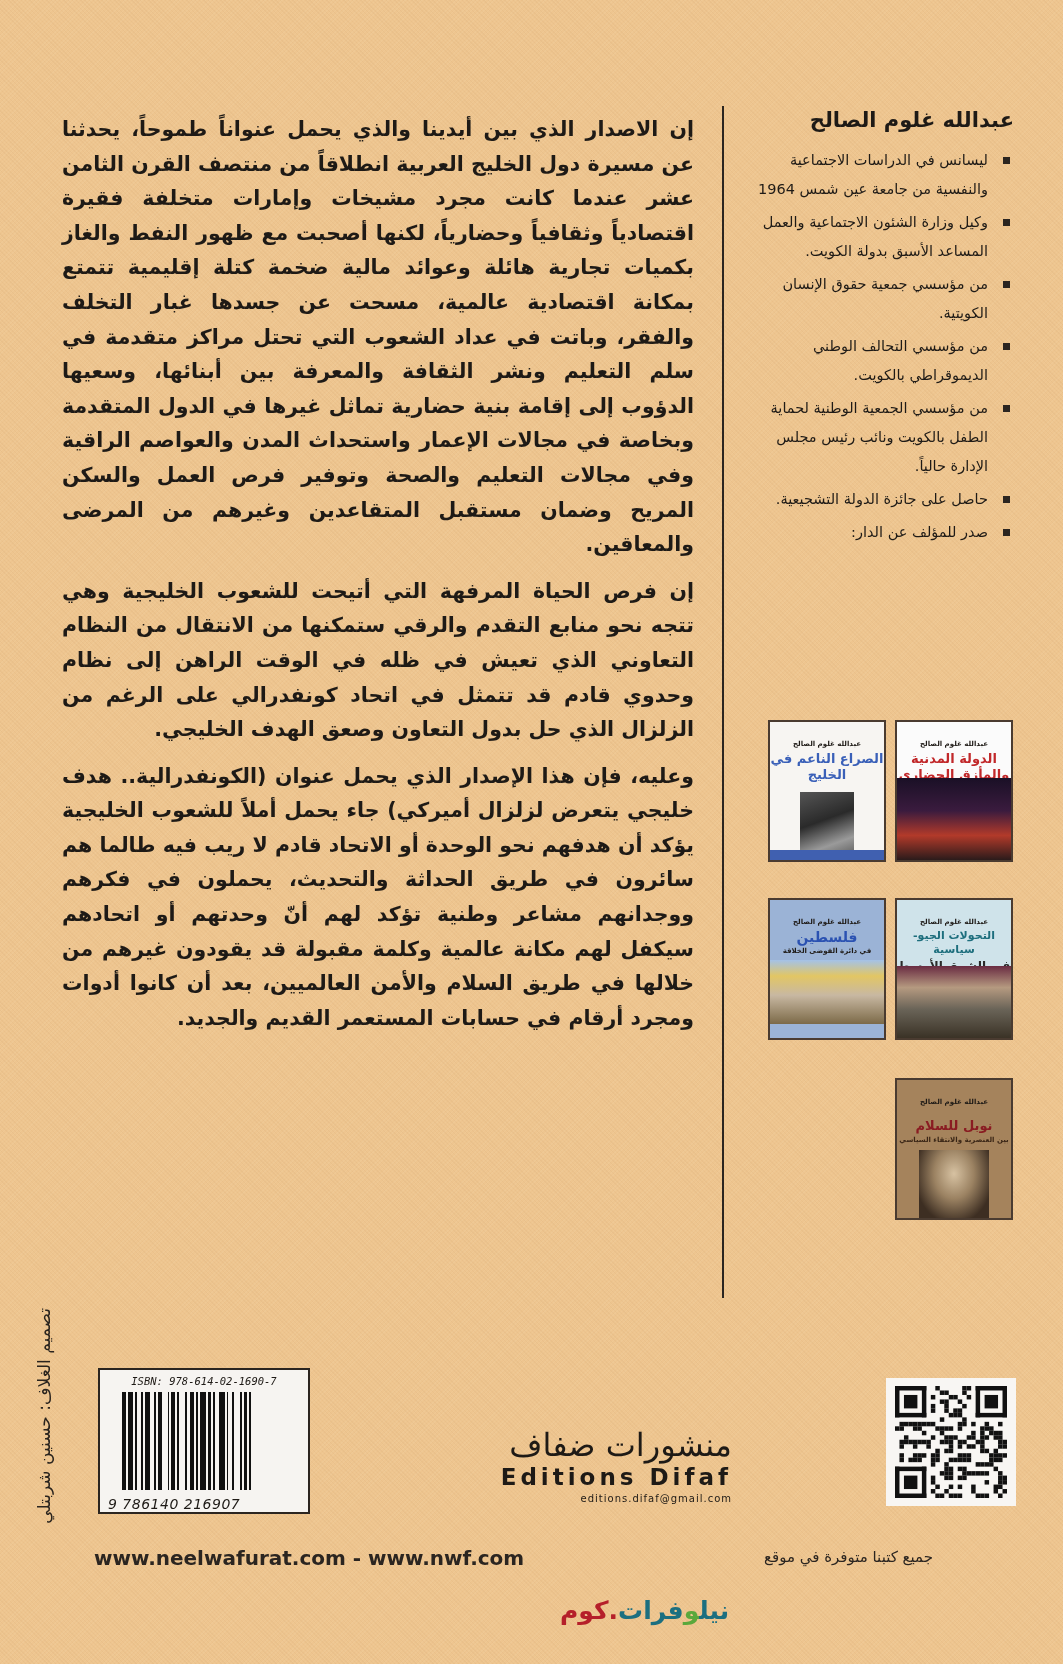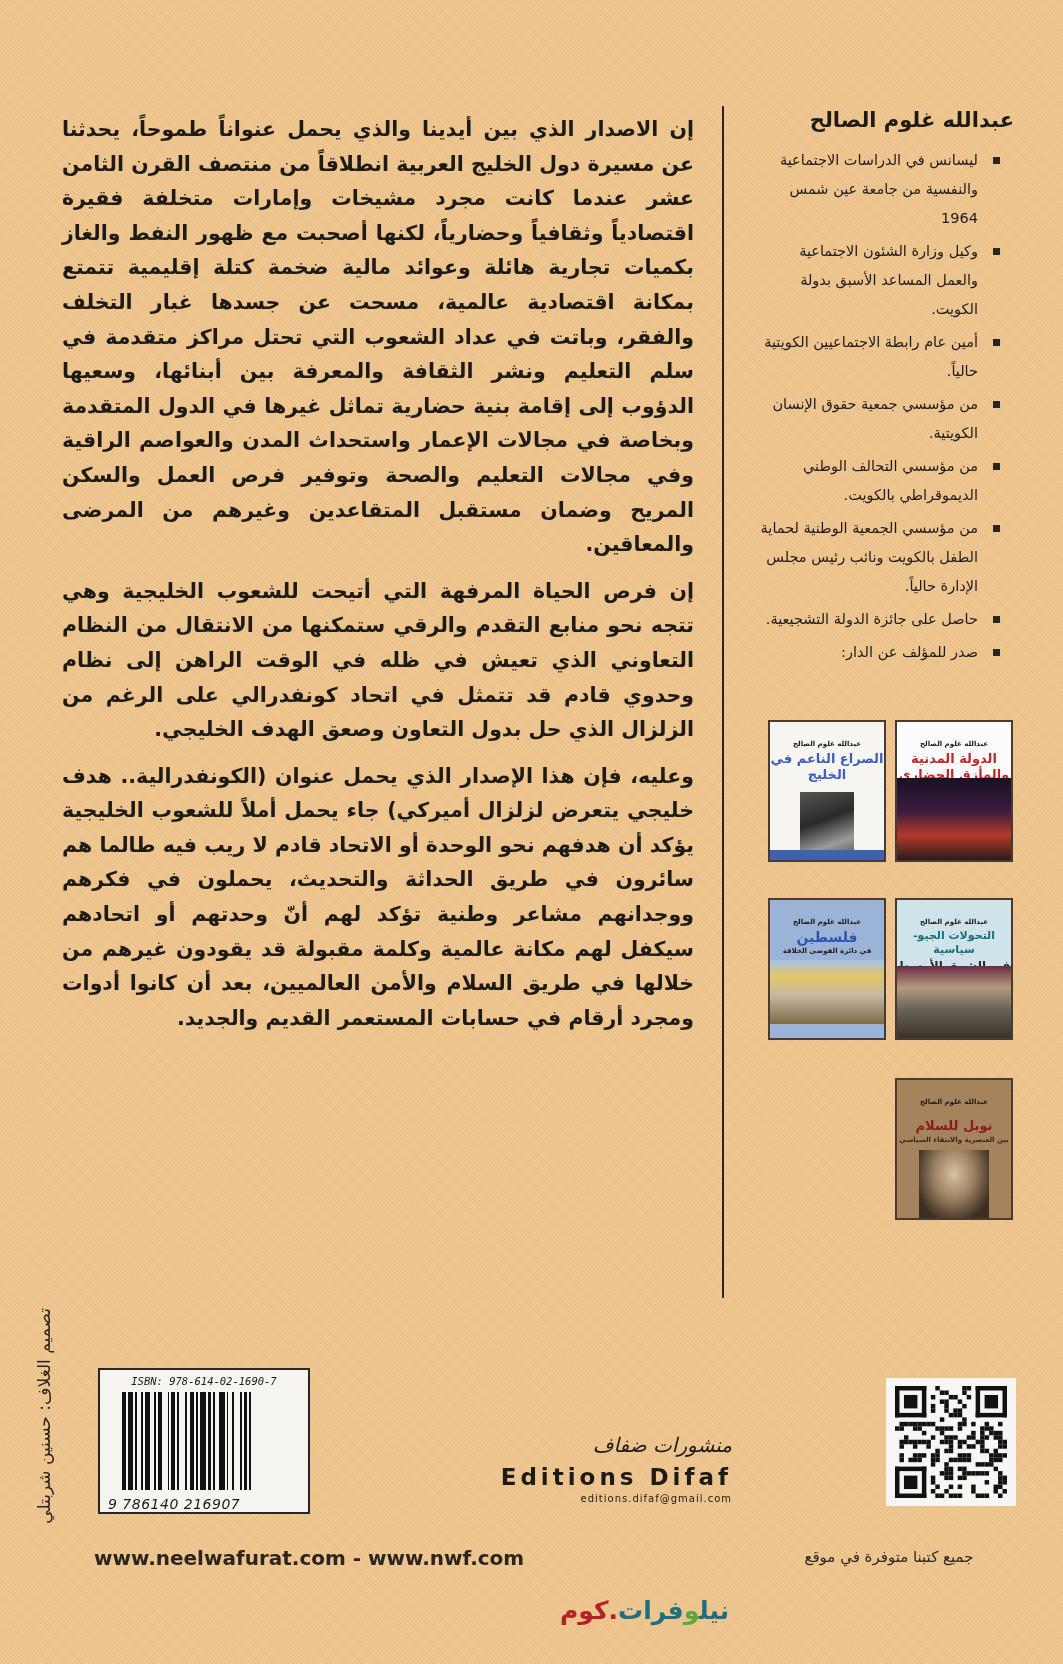--- a/index.html
+++ b/index.html
@@ -20,21 +20,21 @@
     font-weight:bold; font-size:20.5px; line-height:34.6px;
   }
   #main-text p { margin:0 0 12px 0; text-align-last:right; }
 
   
   #divider { left:722px; top:106px; width:2px; height:1192px; background:#2b2520; }
 
   
   #bio { left:744px; top:108px; width:270px; direction:rtl; }
   #bio h2 { margin:0 0 14px 0; font-size:21px; font-weight:bold; text-align:right; }
-  #bio ul { list-style:none; margin:10px; padding:0; }
+  #bio ul { list-style:none; margin:0; padding:0; }
   #bio li { position:relative; padding-right:26px; font-size:14.5px; line-height:29px; margin-bottom:4px; text-align:right; }
   #bio li .bullet { position:absolute; right:4px; top:11px; width:7px; height:7px; background:#2b2520; }
 
   
   .book { position:absolute; width:114px; height:138px; border:2px solid #4a3b30; overflow:hidden; direction:rtl; text-align:center; }
   .book .author { font-size:7px; margin-top:18px; font-weight:bold; }
   .book .btitle { font-size:13px; font-weight:bold; line-height:16px; margin-top:3px; }
   .book .bsub { font-size:7px; font-weight:bold; margin-top:2px; }
 
   #book-1 { left:768px; top:720px; background:#f7f5f2; }
@@ -66,54 +66,53 @@
 
   
   #barcode { left:98px; top:1368px; width:208px; height:142px; background:#f6f4f1; border:2px solid #2b2520;font-style:italic; }
   #isbn-label { position:absolute; left:0; right:0; top:5px; text-align:center; font-family:"DejaVu Sans Mono", monospace; font-size:10.5px; }
   #bars { position:absolute; left:22px; top:22px; width:168px; height:98px; }
   #bars span { position:absolute; top:0; height:100%; background:#111; }
   #isbn-digits { position:absolute; left:8px; bottom:0; font-family:"DejaVu Sans", sans-serif; font-size:14px; letter-spacing:0.5px; }
 
   
   #publisher { left:452px; top:1426px; width:280px; text-align:right; }
-  #pub-ar { font-size:20px; direction:rtl; line-height:38px; font-weight:300;font-style:italic; }
+  #pub-ar { font-size:32px; direction:rtl; line-height:38px; font-weight:300; }
   #pub-en { font-size:23px; font-weight:bold; letter-spacing:4px; line-height:26px; }
   #pub-email { font-size:10px; letter-spacing:1px; line-height:18px; }
 
   
   #qr { left:886px; top:1378px; width:130px; height:128px; background:#f8f6f3; }
   #qr svg { position:absolute; left:8px; top:8px; }
 
   
   #web-links { left:94px; top:1546px; font-size:20px; font-weight:bold; color:#2b2520; }
   #brand { left:560px; top:1596px; direction:rtl; font-weight:bold; font-size:25px; }
   #brand .b1 { color:#1c6f80; }
   #brand .b2 { color:#5aa83c; }
   #brand .b3 { color:#1c6f80; }
   #brand .b4 { color:#b51f2a; }
-  #available { left:764px; top:1548px; direction:rtl; font-size:15px; color:#2b2520; width:250px; text-align:center; }
+  #available { left:764px; top:1548px; direction:rtl; font-size:15px; color:#2b2520; width:250px; text-align:left; }
 </style>
 </head>
 <body>
 
 <div id="main-text" class="abs">
   <p>إن الاصدار الذي بين أيدينا والذي يحمل عنواناً طموحاً، يحدثنا عن مسيرة دول الخليج العربية انطلاقاً من منتصف القرن الثامن عشر عندما كانت مجرد مشيخات وإمارات متخلفة فقيرة اقتصادياً وثقافياً وحضارياً، لكنها أصحبت مع ظهور النفط والغاز بكميات تجارية هائلة وعوائد مالية ضخمة كتلة إقليمية تتمتع بمكانة اقتصادية عالمية، مسحت عن جسدها غبار التخلف والفقر، وباتت في عداد الشعوب التي تحتل مراكز متقدمة في سلم التعليم ونشر الثقافة والمعرفة بين أبنائها، وسعيها الدؤوب إلى إقامة بنية حضارية تماثل غيرها في الدول المتقدمة وبخاصة في مجالات الإعمار واستحداث المدن والعواصم الراقية وفي مجالات التعليم والصحة وتوفير فرص العمل والسكن المريح وضمان مستقبل المتقاعدين وغيرهم من المرضى والمعاقين.</p>
   <p>إن فرص الحياة المرفهة التي أتيحت للشعوب الخليجية وهي تتجه نحو منابع التقدم والرقي ستمكنها من الانتقال من النظام التعاوني الذي تعيش في ظله في الوقت الراهن إلى نظام وحدوي قادم قد تتمثل في اتحاد كونفدرالي على الرغم من الزلزال الذي حل بدول التعاون وصعق الهدف الخليجي.</p>
   <p>وعليه، فإن هذا الإصدار الذي يحمل عنوان (الكونفدرالية.. هدف خليجي يتعرض لزلزال أميركي) جاء يحمل أملاً للشعوب الخليجية يؤكد أن هدفهم نحو الوحدة أو الاتحاد قادم لا ريب فيه طالما هم سائرون في طريق الحداثة والتحديث، يحملون في فكرهم ووجدانهم مشاعر وطنية تؤكد لهم أنّ وحدتهم أو اتحادهم سيكفل لهم مكانة عالمية وكلمة مقبولة قد يقودون غيرهم من خلالها في طريق السلام والأمن العالميين، بعد أن كانوا أدوات ومجرد أرقام في حسابات المستعمر القديم والجديد.</p>
 </div>
 
 <div id="divider" class="abs"></div>
 
 <div id="bio" class="abs">
   <h2>عبدالله غلوم الصالح</h2>
   <ul>
     <li><span class="bullet"></span><span>ليسانس في الدراسات الاجتماعية والنفسية من جامعة عين شمس 1964</span></li>
     <li><span class="bullet"></span><span>وكيل وزارة الشئون الاجتماعية والعمل المساعد الأسبق بدولة الكويت.</span></li>
-    <li><span class="bullet"></span><span>أمين عام رابطة الاجتماعيين الكويتية حالياً.</span></li>
     <li><span class="bullet"></span><span>من مؤسسي جمعية حقوق الإنسان الكويتية.</span></li>
     <li><span class="bullet"></span><span>من مؤسسي التحالف الوطني الديموقراطي بالكويت.</span></li>
     <li><span class="bullet"></span><span>من مؤسسي الجمعية الوطنية لحماية الطفل بالكويت ونائب رئيس مجلس الإدارة حالياً.</span></li>
     <li><span class="bullet"></span><span>حاصل على جائزة الدولة التشجيعية.</span></li>
     <li><span class="bullet"></span><span>صدر للمؤلف عن الدار:</span></li>
   </ul>
 </div>
 
 <div id="book-1" class="book">
   <div class="author">عبدالله غلوم الصالح</div>

